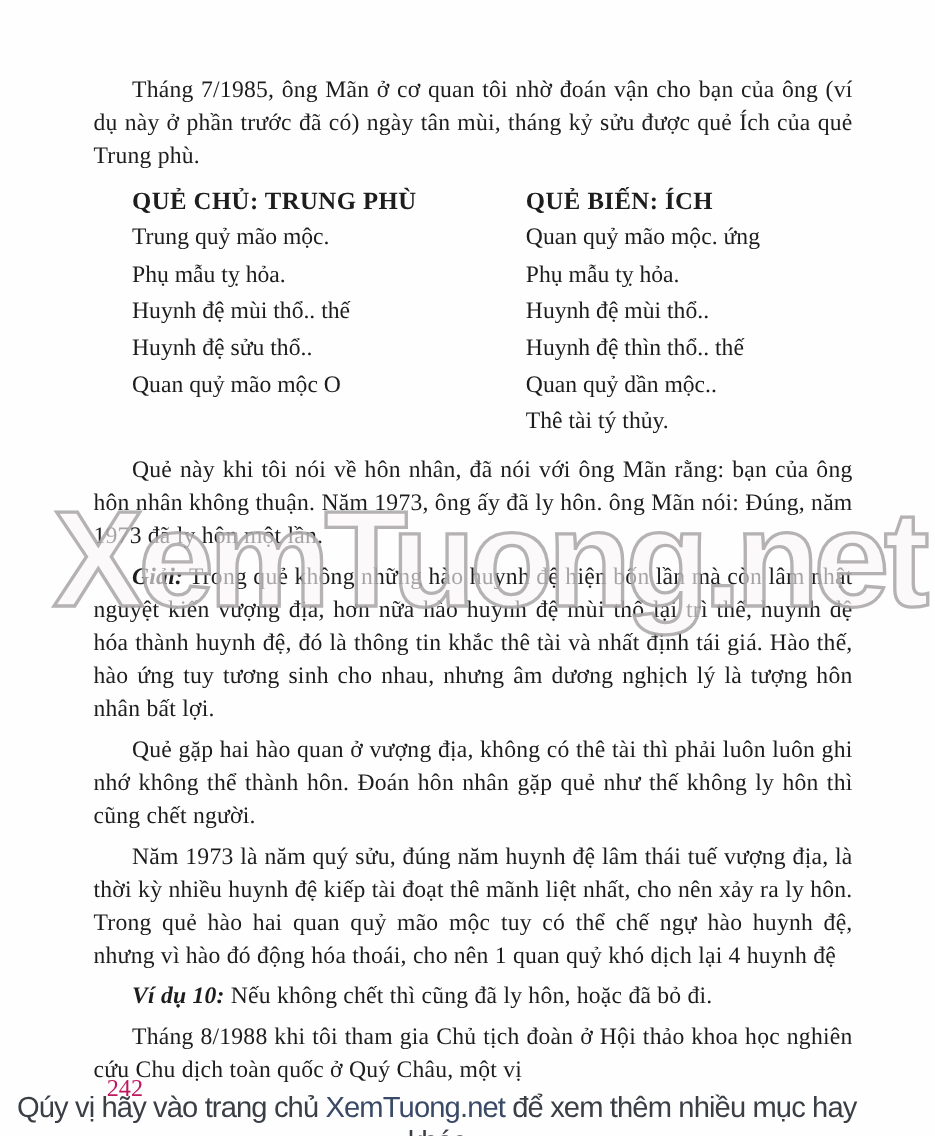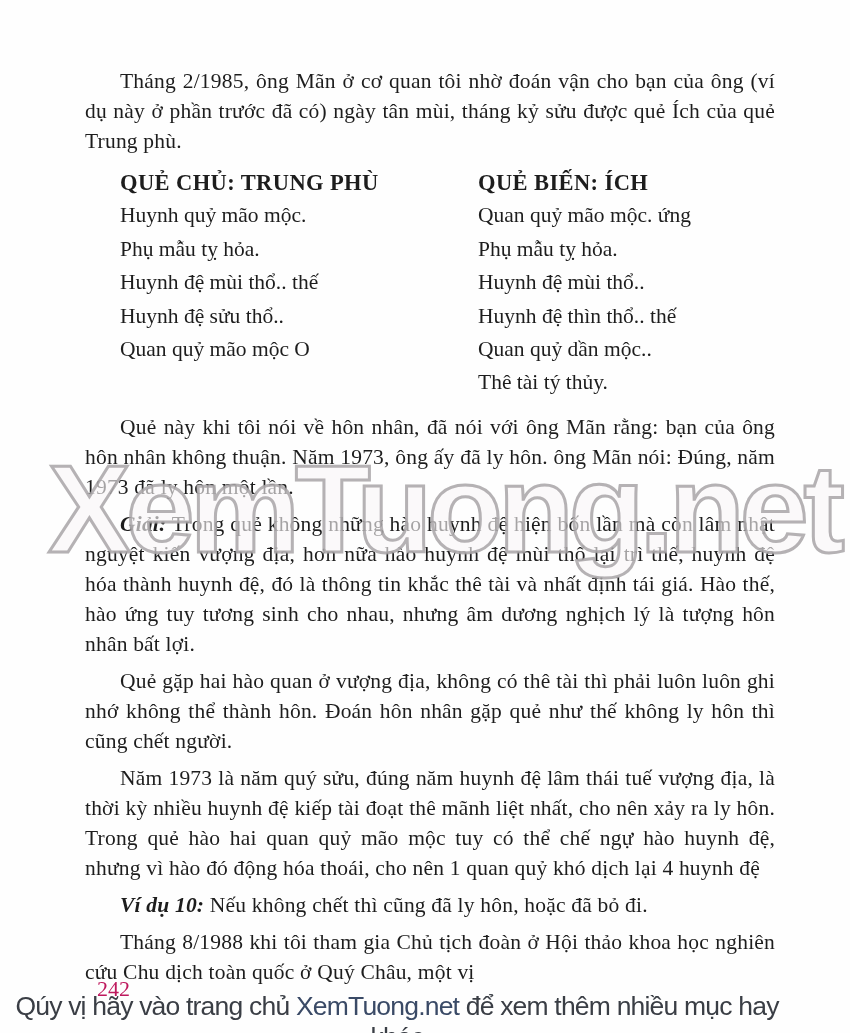--- a/index.html
+++ b/index.html
@@ -100,26 +100,26 @@
     cursor: pointer;
   }
 </style>
 </head>
 <body>
 
 <div class="page">
 
   <div class="content">
 
-    <p class="body">Tháng 2/1985, ông Mãn ở cơ quan tôi nhờ đoán vận cho bạn của ông (ví dụ này ở phần trước đã có) ngày tân mùi, tháng kỷ sửu được quẻ Ích của quẻ Trung phù.</p>
+    <p class="body">Tháng 7/1985, ông Mãn ở cơ quan tôi nhờ đoán vận cho bạn của ông (ví dụ này ở phần trước đã có) ngày tân mùi, tháng kỷ sửu được quẻ Ích của quẻ Trung phù.</p>
 
     <div class="hexagram-table">
       <div class="hx-col-left">
         <div class="hx-title">QUẺ CHỦ: TRUNG PHÙ</div>
-        <div class="hx-line">Huynh quỷ mão mộc.</div>
+        <div class="hx-line">Trung quỷ mão mộc.</div>
         <div class="hx-line">Phụ mẫu tỵ hỏa.</div>
         <div class="hx-line">Huynh đệ mùi thổ.. thế</div>
         <div class="hx-line">Huynh đệ sửu thổ..</div>
         <div class="hx-line">Quan quỷ mão mộc O</div>
       </div>
       <div class="hx-col-right">
         <div class="hx-title">QUẺ BIẾN: ÍCH</div>
         <div class="hx-line">Quan quỷ mão mộc. ứng</div>
         <div class="hx-line">Phụ mẫu tỵ hỏa.</div>
         <div class="hx-line">Huynh đệ mùi thổ..</div>

